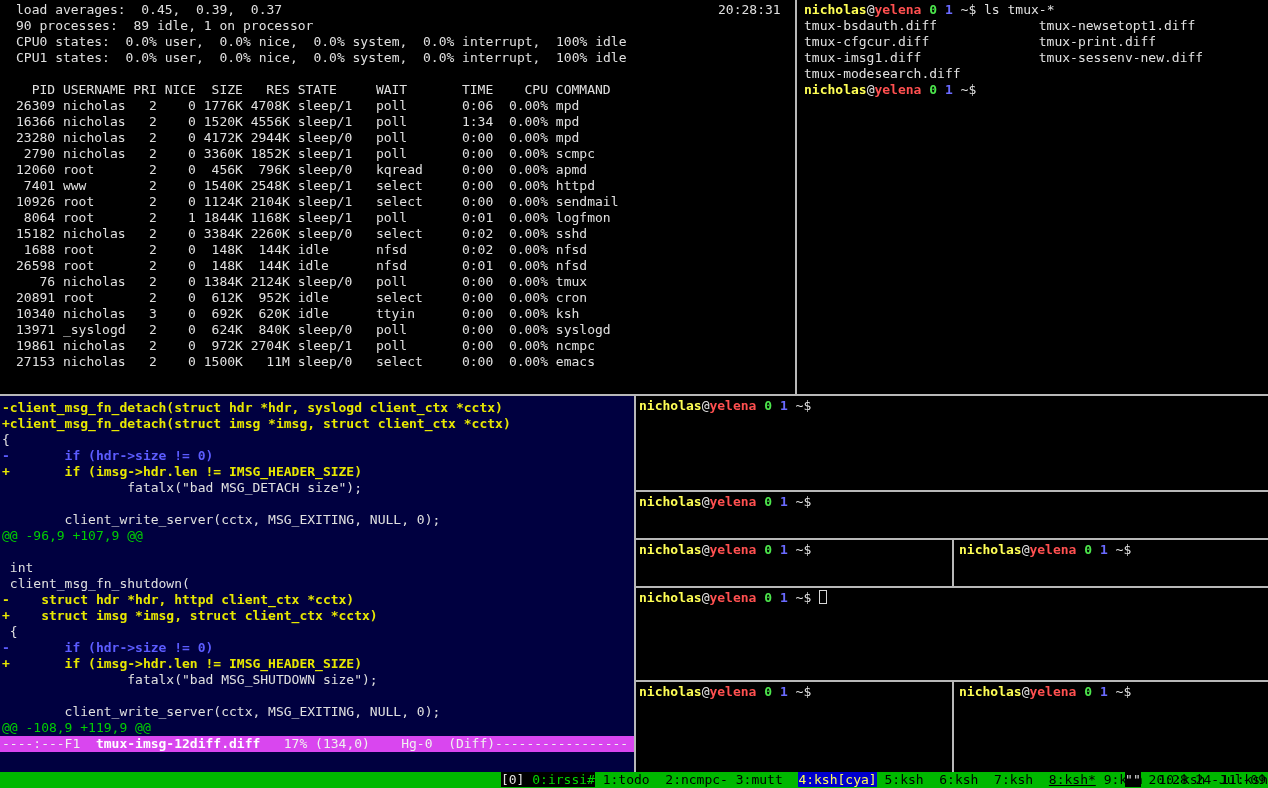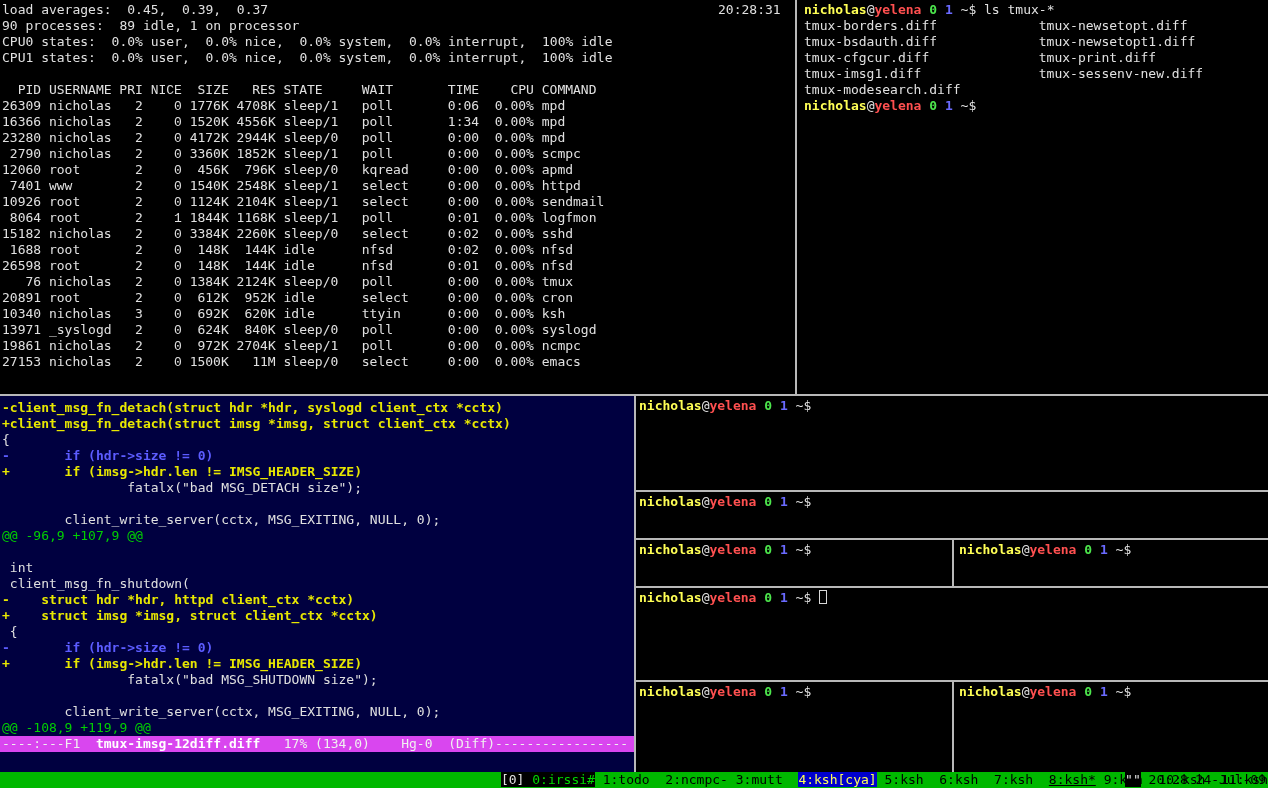--- a/index.html
+++ b/index.html
@@ -2,26 +2,26 @@
 <html><head>
 <meta charset="utf-8">
 <style>
   * { margin:0; padding:0; box-sizing:border-box; }
   html,body { background:#000; }
   body { font-family:"DejaVu Sans Mono","Liberation Mono",monospace; font-size:13px; line-height:16px; color:#e0e0e0; }
   #screen { position:relative; width:1268px; height:788px; background:#000; overflow:hidden; }
   .line { white-space:pre; height:16px; }
 
   
-  #pane-top { position:absolute; left:0; top:0; width:795px; height:394px; padding:2px 0 0 2px;border-radius:32px; }
+  #pane-top { position:absolute; left:0; top:0; width:795px; height:394px; padding:2px 0 0 16px;border-radius:32px; }
   #top-clock { position:absolute; left:718px; top:2px; }
   .cl { display:inline-block; white-space:pre; }
   .cl.r { text-align:right; }
   .w-pid{width:5ch;} .w-user{width:8ch;margin-left:1ch;} .w-pri{width:3ch;margin-left:1ch;}
-  .w-nice{width:4ch;margin-left:1ch;font-family:Liberation Mono, monospace;} .w-size{width:5ch;margin-left:1ch;} .w-res{width:5ch;margin-left:1ch;}
+  .w-nice{width:4ch;margin-left:1ch;} .w-size{width:5ch;margin-left:1ch;} .w-res{width:5ch;margin-left:1ch;}
   .w-state{width:9ch;margin-left:1ch;} .w-wait{width:9ch;margin-left:1ch;} .w-time{width:6ch;}
   .w-cpu{width:6ch;margin-left:1ch;} .w-cmd{margin-left:1ch;}
 
   
   #vdiv-top { position:absolute; left:795px; top:0; width:2px; height:394px; background:#b8b8b8; }
   #hdiv-mid { position:absolute; left:0; top:394px; width:1268px; height:2px; background:#b8b8b8; }
   #vdiv-bot { position:absolute; left:634px; top:396px; width:2px; height:376px; background:#b8b8b8; }
 
   
   #pane-ls { position:absolute; left:801px; top:0; width:467px; height:394px; padding:2px 0 0 3px; }
@@ -103,21 +103,20 @@
         <div class="line"><span class="cl r w-pid">19861</span><span class="cl w-user">nicholas</span><span class="cl r w-pri">2</span><span class="cl r w-nice">0</span><span class="cl r w-size">972K</span><span class="cl r w-res">2704K</span><span class="cl w-state">sleep/1</span><span class="cl w-wait">poll</span><span class="cl r w-time">0:00</span><span class="cl r w-cpu">0.00%</span><span class="cl w-cmd">ncmpc</span></div>
         <div class="line"><span class="cl r w-pid">27153</span><span class="cl w-user">nicholas</span><span class="cl r w-pri">2</span><span class="cl r w-nice">0</span><span class="cl r w-size">1500K</span><span class="cl r w-res">11M</span><span class="cl w-state">sleep/0</span><span class="cl w-wait">select</span><span class="cl r w-time">0:00</span><span class="cl r w-cpu">0.00%</span><span class="cl w-cmd">emacs</span></div>
       </div>
   </section>
 
   <div id="vdiv-top"></div>
 
   <section id="pane-ls">
     <div class="line"><span class="pu">nicholas</span><span class="pd">@</span><span class="ph">yelena</span><span class="pg"> 0</span><span class="pc"> 1</span><span class="pd"> ~$</span><span class="cmdtx"> ls tmux-*</span></div>
     <div>
-        <div class="line"><span class="f1">tmux-borders.diff</span><span class="f2">tmux-newsetopt.diff</span></div>
         <div class="line"><span class="f1">tmux-bsdauth.diff</span><span class="f2">tmux-newsetopt1.diff</span></div>
         <div class="line"><span class="f1">tmux-cfgcur.diff</span><span class="f2">tmux-print.diff</span></div>
         <div class="line"><span class="f1">tmux-imsg1.diff</span><span class="f2">tmux-sessenv-new.diff</span></div>
         <div class="line"><span class="f1">tmux-modesearch.diff</span><span class="f2"></span></div>
       </div>
     <div class="line"><span class="pu">nicholas</span><span class="pd">@</span><span class="ph">yelena</span><span class="pg"> 0</span><span class="pc"> 1</span><span class="pd"> ~$</span></div>
   </section>
 
   <div id="hdiv-mid"></div>
 

